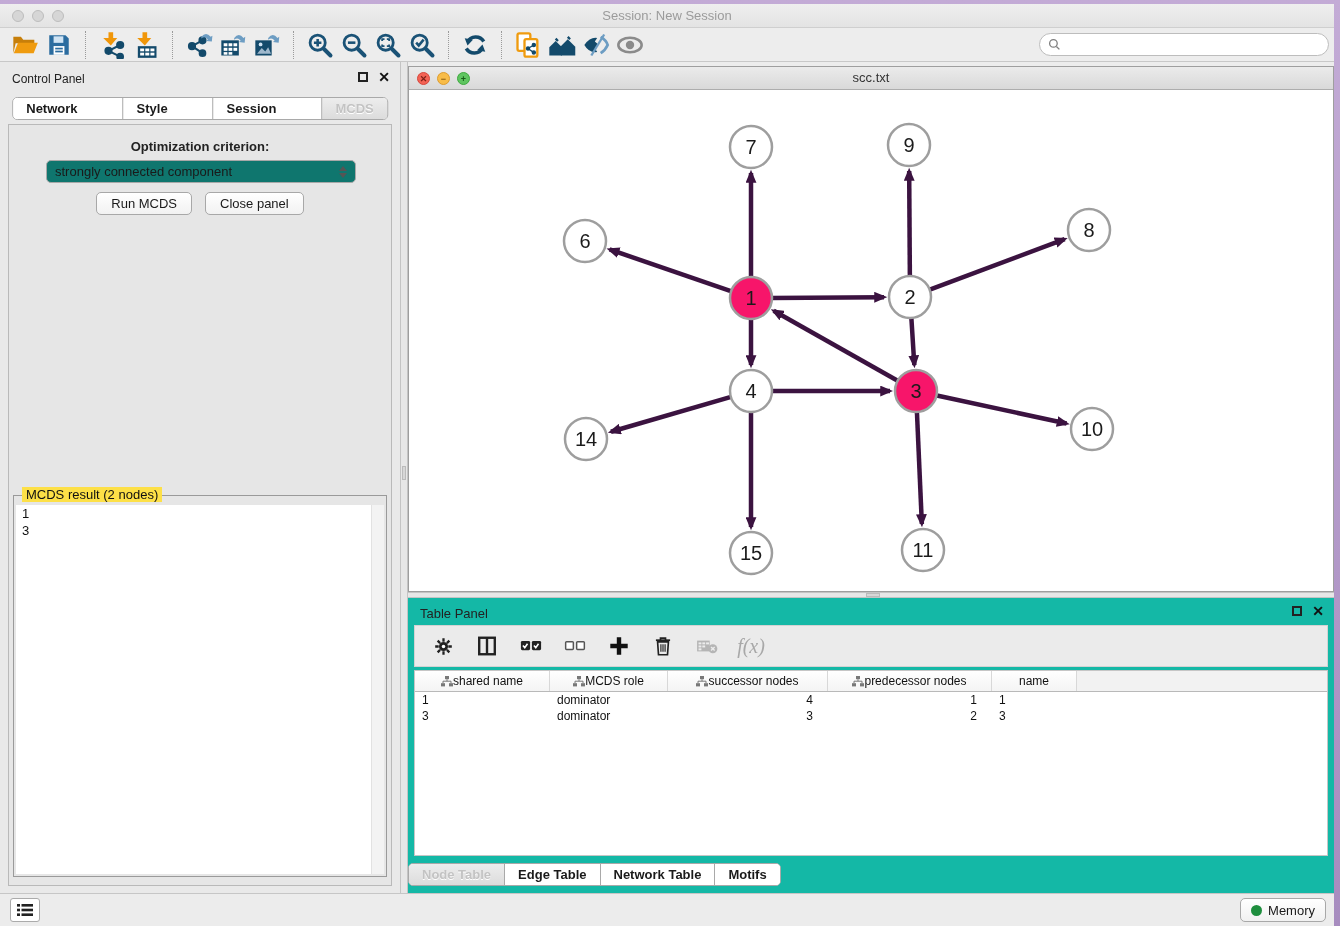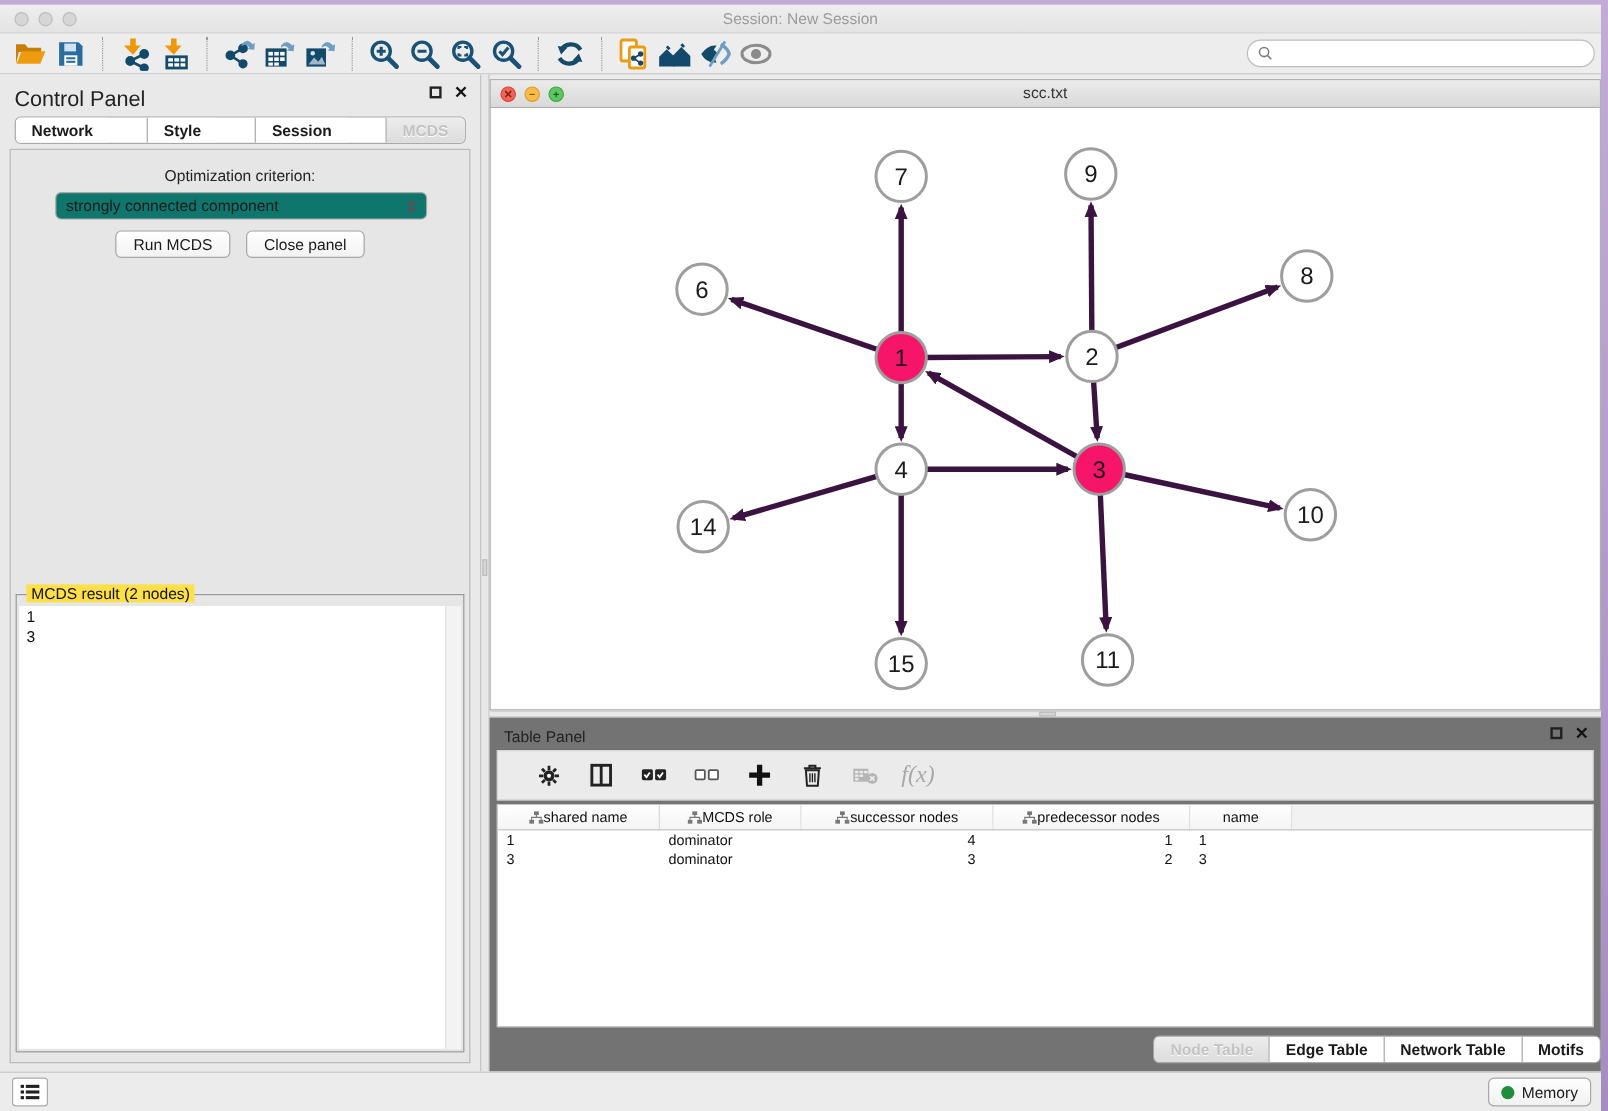--- a/index.html
+++ b/index.html
@@ -28,33 +28,33 @@
   
   .vsplit { position:absolute; left:400px; top:58px; width:8px; height:831px; background:#e7e7e7;
             border-left:1px solid #c4c4c4; border-right:1px solid #c4c4c4; }
   .vsplit .grip { position:absolute; left:1px; top:404px; width:4px; height:14px; background:#d7d7d7; border:1px solid #bbb; }
   .hsplit { position:absolute; left:408px; top:588px; width:926px; height:6px; background:#e7e7e7;
             border-top:1px solid #c4c4c4; border-bottom:1px solid #c4c4c4; }
   .hsplit .grip { position:absolute; left:458px; top:0; width:14px; height:4px; background:#d7d7d7; border:1px solid #bbb; }
 
   
   .control-panel { position:absolute; left:0; top:58px; width:400px; height:831px; background:#e9e9e9; }
-  .panel-head { position:absolute; left:12px; top:10px; font-size:18px; color:#222; }
+  .panel-head { position:absolute; left:12px; top:10px; font-size:12px; color:#222; }
   .panel-ctrls { position:absolute; right:10px; top:9px; display:flex; gap:10px; align-items:center; }
   .float-ic { width:10px; height:10px; border:2px solid #222; display:inline-block; }
   .close-ic { font-size:14px; font-weight:bold; color:#111; line-height:12px; }
 
   .seg { display:flex; border:1px solid #a9a9a9; border-radius:5px; overflow:hidden; background:#fff; }
   .seg .tab { padding:3px 13px; font-size:13px; font-weight:bold; color:#1a1a1a; background:#fff; border-left:1px solid #a9a9a9; white-space:nowrap; }
   .seg .tab:first-child { border-left:none; }
   .seg .tab.active { background:linear-gradient(180deg,#ededed,#dcdcdc); color:#c3c3c3; text-shadow:0 1px 0 #fff; }
   .cp-tabs { position:absolute; top:35px; left:50%; transform:translateX(-50%);gap:32px; }
 
   .cp-body { position:absolute; left:8px; top:62px; width:384px; bottom:7px; background:#e6e6e6; border:1px solid #b9b9b9; }
-  .opt-label { position:absolute; top:14px; left:0; right:0; text-align:center; font-weight:normal; color:#222; }
+  .opt-label { position:absolute; top:14px; left:0; right:0; text-align:center; font-weight:bold; color:#222; }
   .dropdown { position:absolute; left:37px; top:35px; width:310px; height:23px; background:#0f766e; border:1px solid #a8a8a8;
               border-radius:5px; display:flex; align-items:center; padding:0 8px; font-size:13px; }
   .dropdown .dd-arrows { margin-left:auto; display:flex; flex-direction:column; gap:2px; align-items:center; }
   .dd-arrows i { display:block; width:0; height:0; border-left:4px solid transparent; border-right:4px solid transparent; }
   .dd-arrows i.up { border-bottom:5px solid #555; }
   .dd-arrows i.dn { border-top:5px solid #555; }
   .cp-buttons { position:absolute; top:67px; left:0; right:0; display:flex; justify-content:center; gap:13px; }
   .btn { background:linear-gradient(180deg,#ffffff,#f2f2f2); border:1px solid #a8a8a8; border-radius:5px;
          padding:3px 14px; font-size:13px; font-weight:normal; color:#1a1a1a; }
 
@@ -72,39 +72,39 @@
   .traffic { position:absolute; left:8px; top:5px; display:flex; gap:7px; }
   .traffic span { width:13px; height:13px; border-radius:50%; font-size:9px; line-height:12px; text-align:center; font-weight:bold; }
   .tl-close { background:#f36254; border:1px solid #d6473c; color:#7c1f16; }
   .tl-min   { background:#f8bc48; border:1px solid #dd9c2f; color:#8a5d10; }
   .tl-zoom  { background:#5fc560; border:1px solid #3ea93f; color:#175e18; }
   .net-title { position:absolute; left:0; right:0; top:3px; text-align:center; font-size:13px; color:#333; }
   .net-canvas { position:absolute; left:0; top:23px; right:0; bottom:0; background:#fff; }
   .net-canvas svg { position:absolute; left:0; top:0; }
 
   
-  .table-panel { position:absolute; left:408px; top:594px; width:926px; height:295px; background:#737373; }
+  .table-panel { position:absolute; left:408px; top:594px; width:926px; height:295px; background:#14b8a6; }
   .tp-head { position:absolute; left:12px; top:8px; font-size:13px; color:#222; }
   .tp-ctrls { position:absolute; right:10px; top:7px; display:flex; gap:10px; align-items:center; }
   .tp-toolbar { position:absolute; left:6px; right:6px; top:27px; height:42px; background:#ebebeb;
-                border:1px solid #d3d3d3; display:flex; align-items:center; gap:20px; padding-left:30px; }
+                border:1px solid #d3d3d3; display:flex; align-items:center; gap:20px; padding-left:16px; }
   .tp-toolbar .tbico { display:flex; align-items:center; justify-content:center; width:24px; height:24px; }
   .fx { font-family:"Liberation Serif", serif; font-style:italic; font-size:20px; color:#a8a8a8; }
 
   .dtable { position:absolute; left:6px; right:6px; top:72px; height:186px; background:#fff; border:1px solid #c6c6c6; overflow:hidden; }
   .thead { display:flex; height:21px; border-bottom:1px solid #b9b9b9; background:#fff; }
   .th { display:flex; align-items:center; justify-content:center; gap:0; border-right:1px solid #d8d8d8;
         font-size:12px; color:#111; background:linear-gradient(180deg,#ffffff,#f4f4f4); }
   .th:last-child { flex:1; border-right:none; background:#f2f2f2; }
   .trow { display:flex; height:16px; align-items:center; }
   .td { font-size:12px; color:#111; overflow:hidden; white-space:nowrap; }
   .td.l { text-align:left; padding-left:7px; }
   .td.r { text-align:right; padding-right:15px; }
 
-  .tp-tabs { position:absolute; left:0; right:0; top:265px; display:flex; justify-content:flex-end; }
+  .tp-tabs { position:absolute; left:0; right:16px; top:265px; display:flex; justify-content:flex-start; }
 
   
   .statusbar { position:absolute; left:0; bottom:0; width:100%; height:33px; background:#ececec; border-top:1px solid #c6c6c6; }
   .sb-left { position:absolute; left:10px; top:4px; width:30px; height:24px; background:#fff; border:1px solid #ababab;
              border-radius:3px; display:flex; align-items:center; justify-content:center; }
   .sb-mem { position:absolute; right:8px; top:4px; height:24px; background:linear-gradient(180deg,#fff,#f1f1f1);
             border:1px solid #a8a8a8; border-radius:5px; display:flex; align-items:center; gap:6px; padding:0 10px; font-size:13px; }
   .mem-dot { width:11px; height:11px; border-radius:50%; background:#1e8e3e; }
 </style>
 </head>

